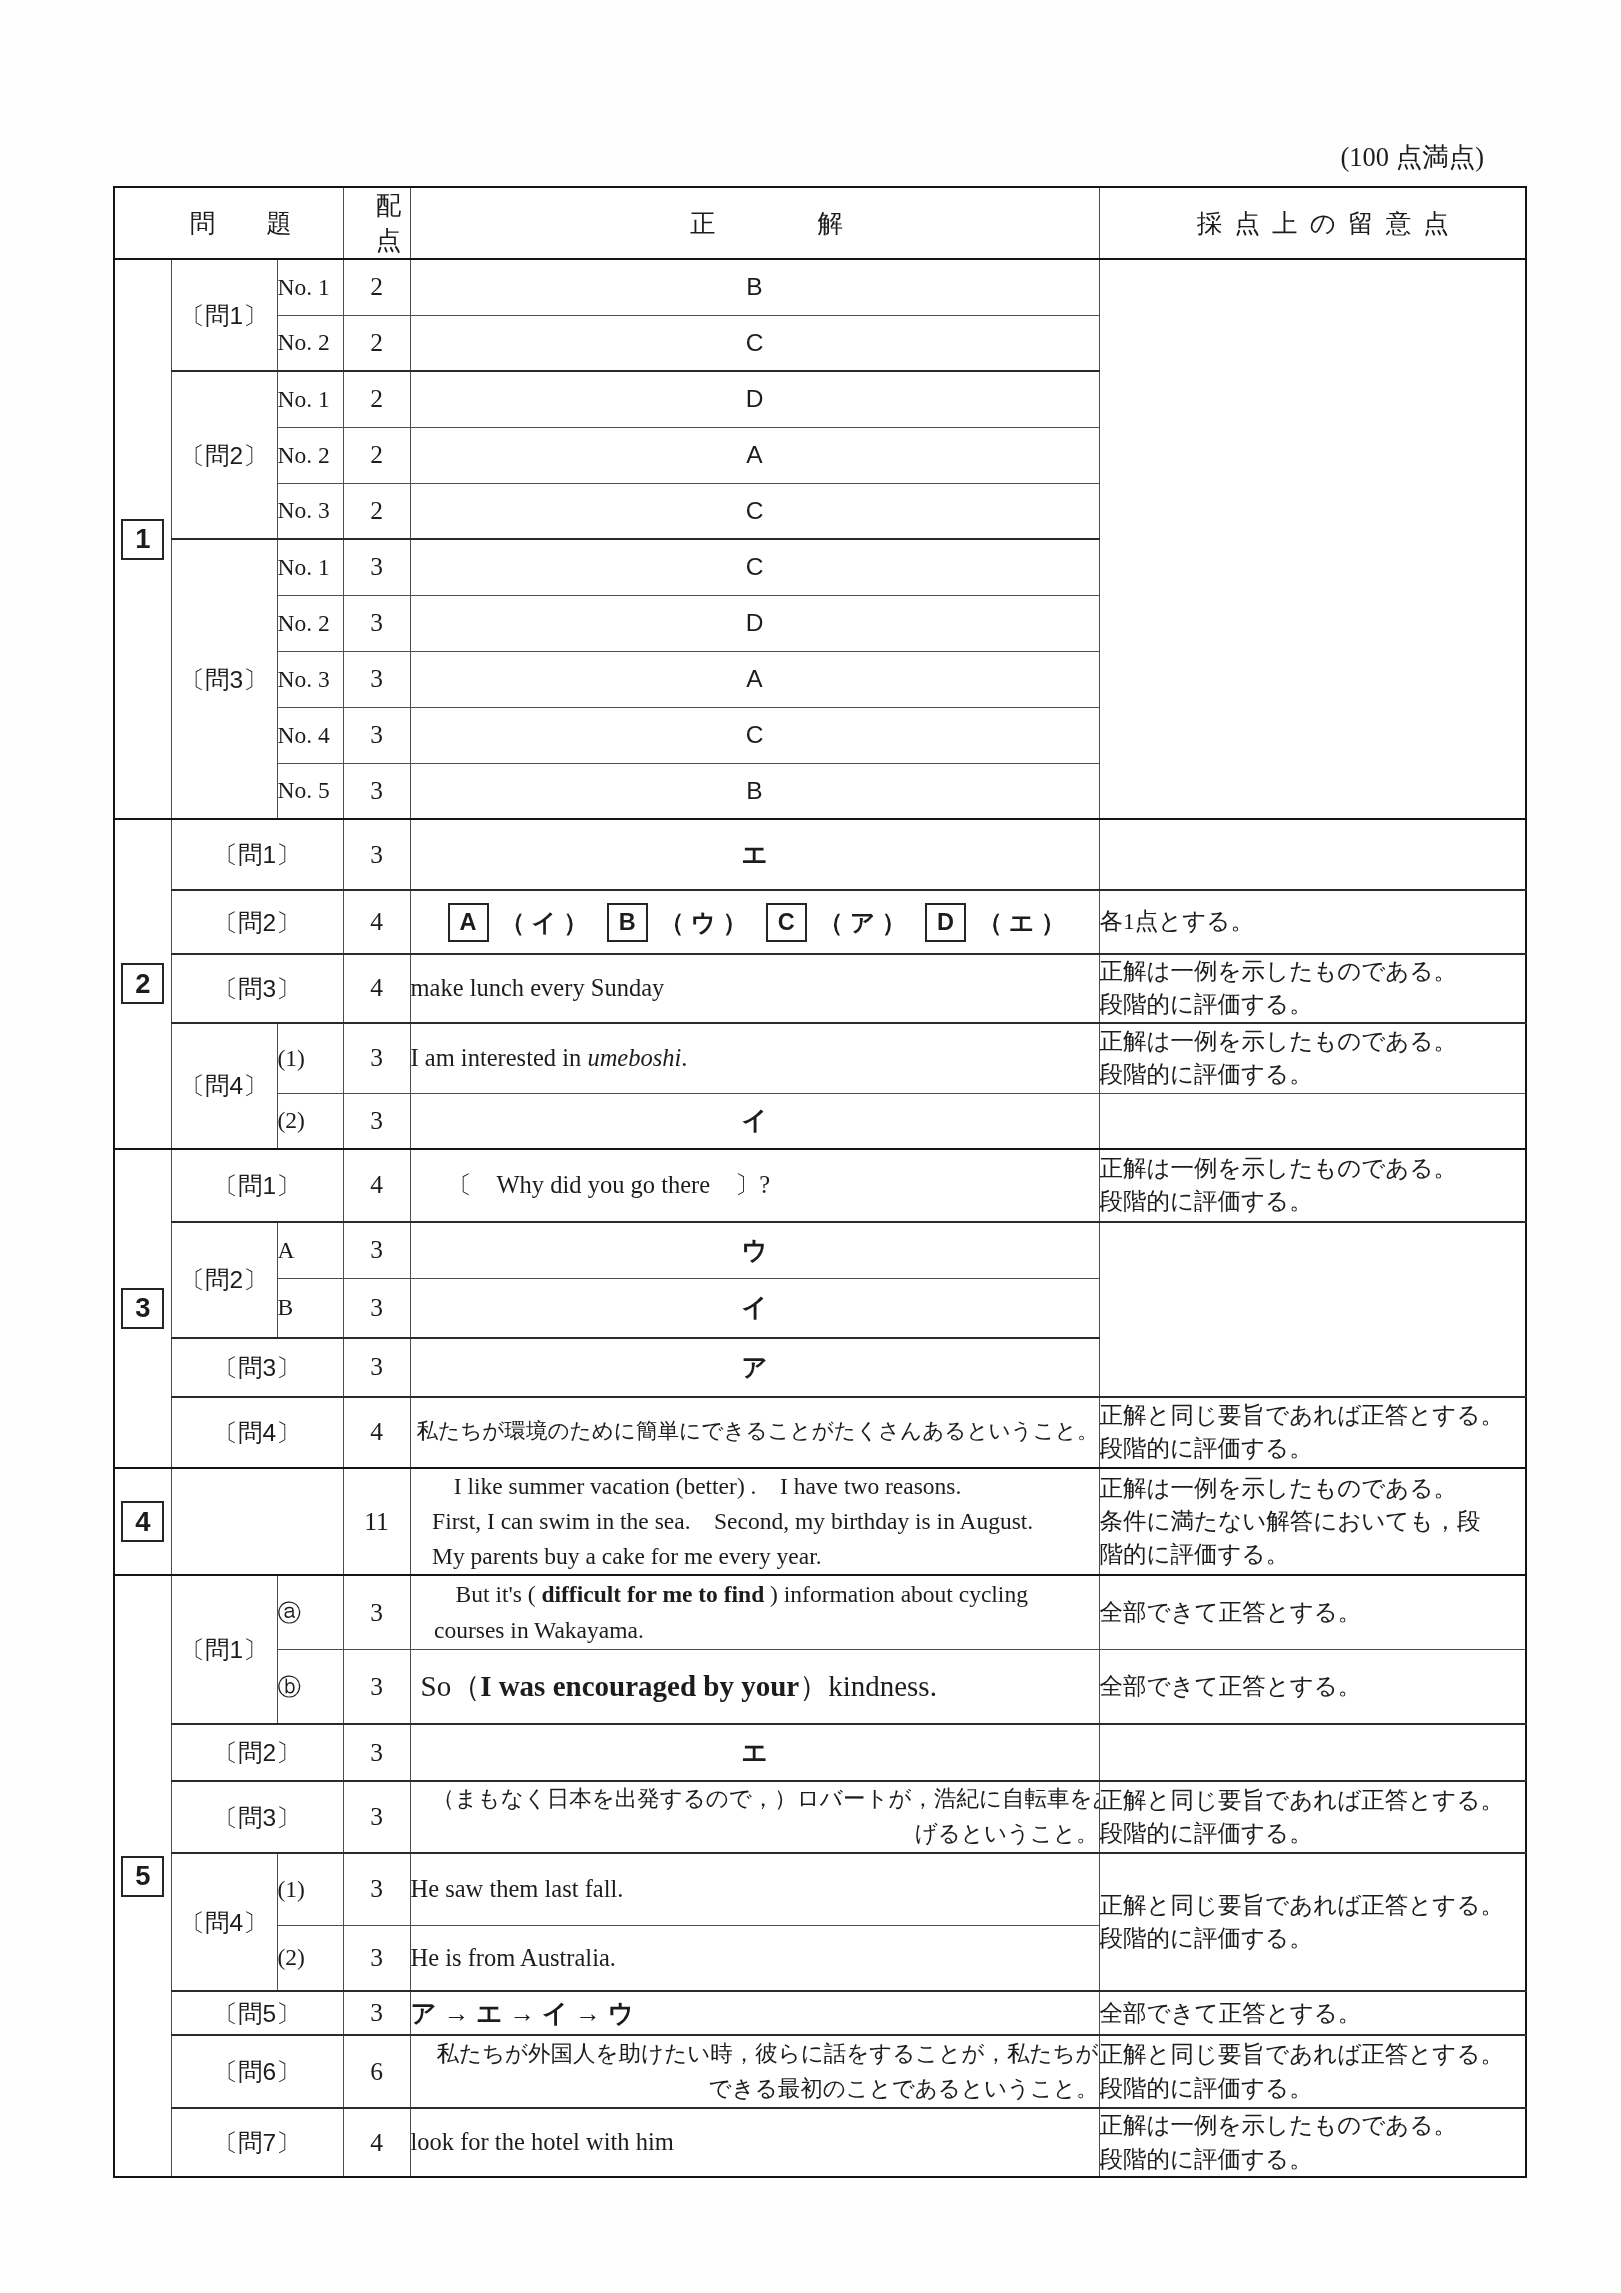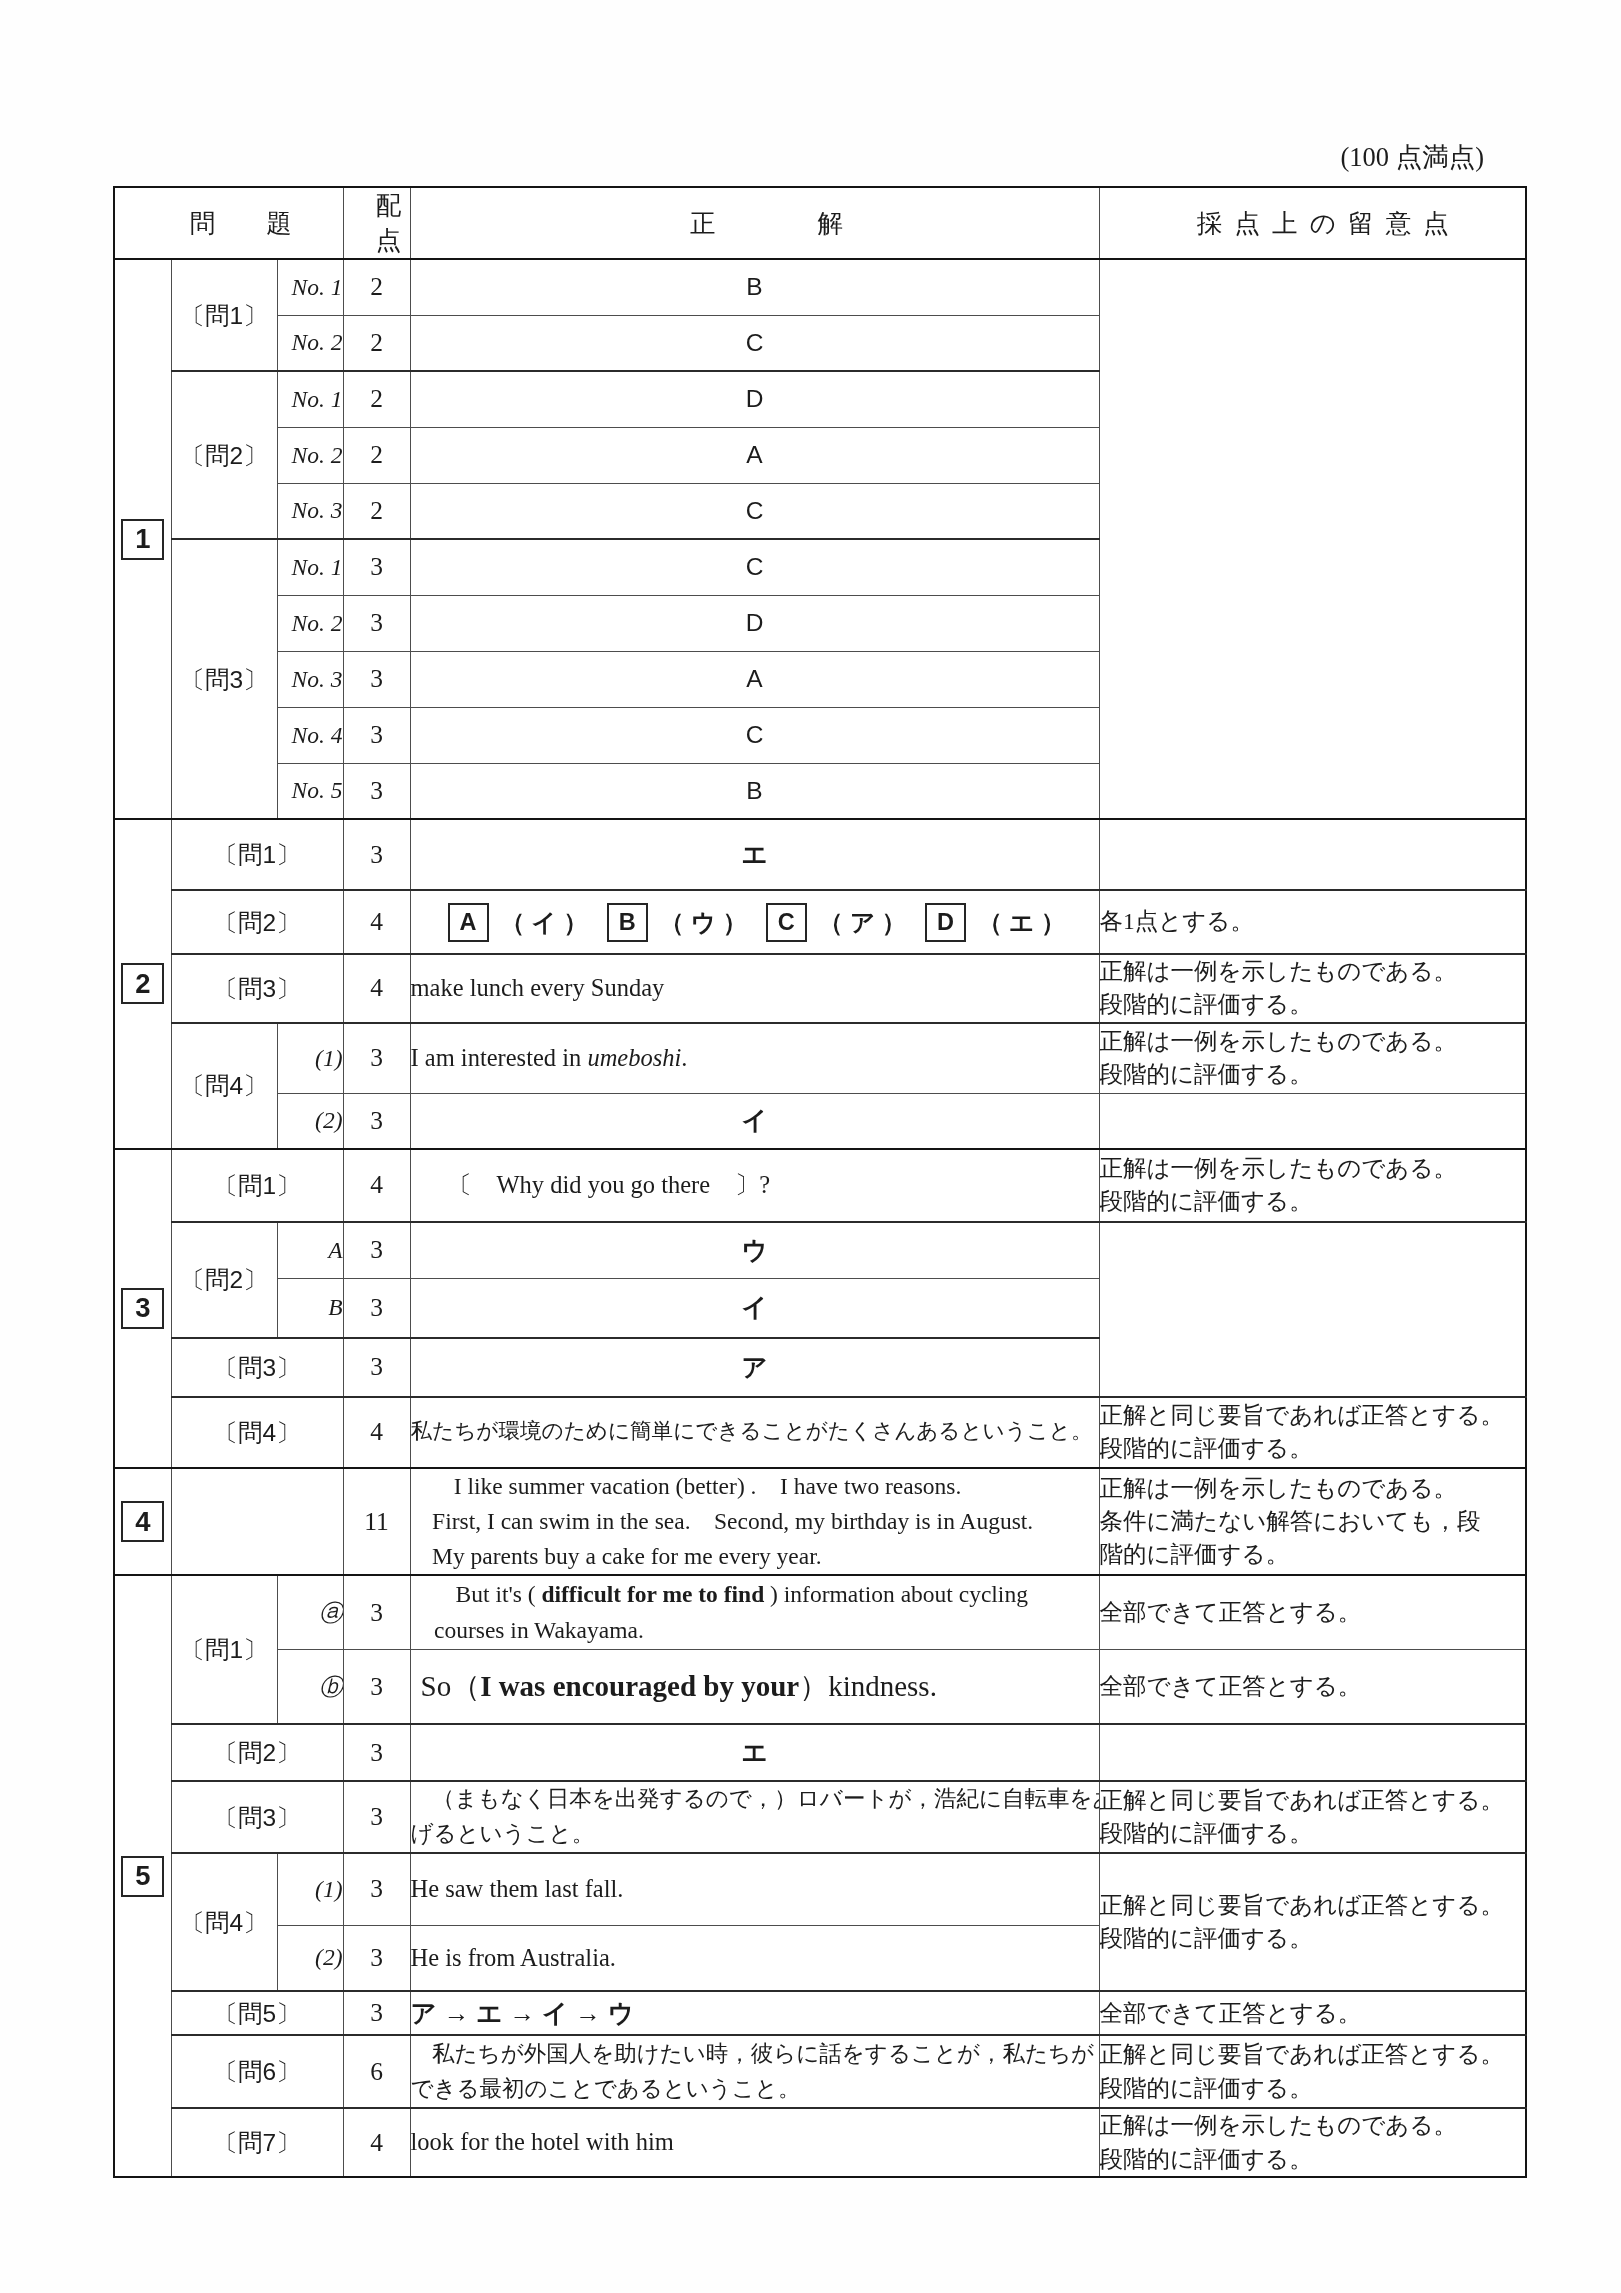--- a/index.html
+++ b/index.html
@@ -23,26 +23,26 @@
 
   .th  { font-size:25.5px; text-align:center; }
   .th-notes { letter-spacing:2.9px; }
   .secCell { text-align:center; }
   .secbox {
     width:39px; height:37px; border:2px solid #252525; display:inline-flex;
     align-items:center; justify-content:center;
     font-family:"Liberation Sans","DejaVu Sans",sans-serif; font-weight:bold; font-size:27.4px;
   }
   .q   { font-family:"Liberation Sans","DejaVu Sans",sans-serif; font-size:24.5px; text-align:center; }
-  .sub { font-size:23.5px; text-align:right;font-style:italic; }
+  .sub { font-size:23.5px; text-align:left; }
   .pts { font-size:25.5px; text-align:center; }
   .ansK { font-family:"Liberation Sans","DejaVu Sans",sans-serif; font-size:25.5px; font-weight:bold; text-align:center; }
   .ansL { font-family:"Liberation Sans","DejaVu Sans",sans-serif; font-size:24.5px; text-align:center; }
   .en  { font-size:24.5px; text-align:left; padding:3.9px 7.8px 3.9px 29px; line-height:1.5; }
-  .ja  { font-size:22.5px; text-align:left; padding:3.9px 7.8px 3.9px 13.7px; line-height:1.55; }
+  .ja  { font-size:22.5px; text-align:right; padding:3.9px 7.8px 3.9px 13.7px; line-height:1.55; }
   .note{ font-size:23.5px; text-align:left; padding:4.9px 9.8px 4.9px 11.8px; line-height:1.42; }
   .nowrap { white-space:nowrap; }
   .indent { text-indent:21.6px; }
   .b { font-weight:bold; }
   .i { font-style:italic; }
   .boxrow { display:flex; justify-content:space-between; align-items:center; padding:0 33px 0 37px; }
   .bitem { display:flex; align-items:center; gap:11.8px; }
   .bbox {
     border:2px solid #252525; min-width:37px; height:35px; display:flex;
     align-items:center; justify-content:center;

